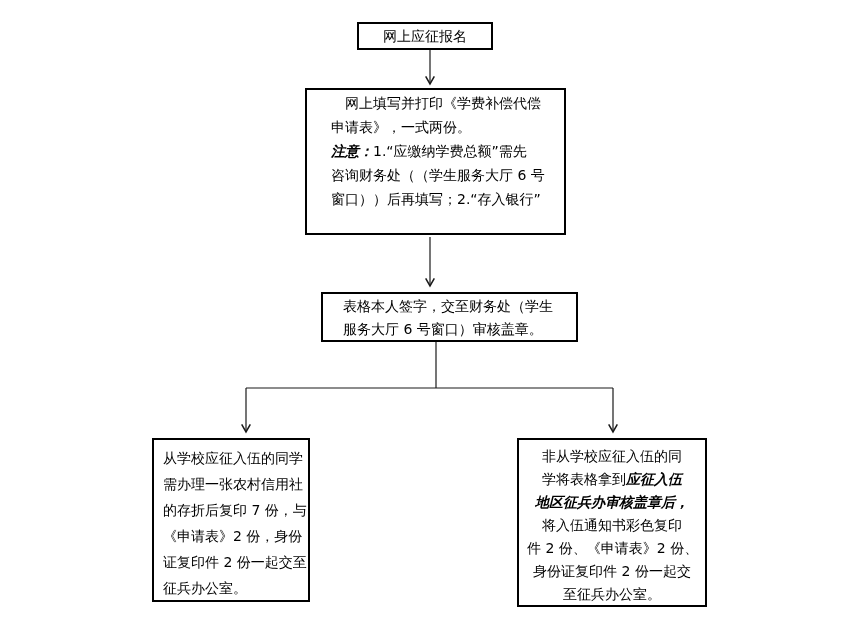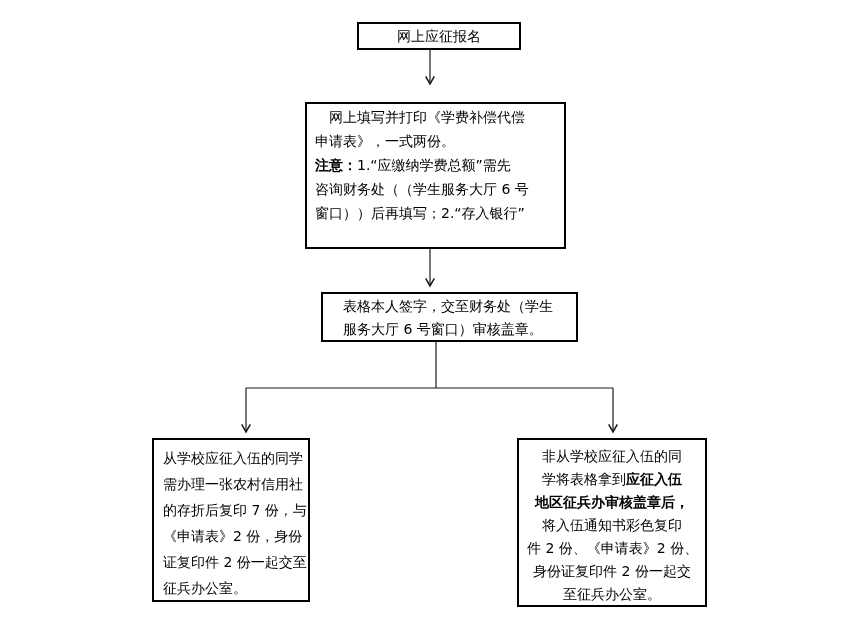--- a/index.html
+++ b/index.html
@@ -27,41 +27,41 @@
   .box {
     position: absolute;
     box-sizing: border-box;
     border: 2px solid #000000;
     background: #ffffff;
     color: #000000;
     font-size: 14px;
   }
   .box .line { white-space: nowrap; }
   .box1 {
-    left: 357px; top: 22px; width: 164px; height: 28px;
+    left: 357px; top: 22px; width: 136px; height: 28px;
     display: flex; align-items: flex-start; justify-content: center;
     line-height: 24px;
   }
   .box2 {
-    left: 305px; top: 102px; width: 261px; height: 147px;
-    padding: 1px 8px; line-height: 24px;
+    left: 305px; top: 88px; width: 261px; height: 147px;
+    padding: 1px 24px; line-height: 24px;
   }
   .box3 {
     left: 321px; top: 292px; width: 257px; height: 50px;
     padding: 1px 20px; line-height: 23px;
   }
   .boxL {
     left: 152px; top: 438px; width: 158px; height: 164px;
     padding: 5px 9px; line-height: 26px;
   }
   .boxR {
     left: 517px; top: 438px; width: 190px; height: 169px;
     padding: 5px 8px; line-height: 23px; text-align: center;
   }
-  .seg-bold { font-weight: bold; }
+  .seg-bold { font-weight: bold; font-style: italic; }
   .seg-red { color: #ff0000; }
 </style>
 </head>
 <body>
 
 <div class="canvas">
 
   <svg class="connectors" width="856" height="633" viewBox="0 0 856 633" xmlns="http://www.w3.org/2000/svg">
     <defs>
       <marker id="arrowV" viewBox="0 0 10 10" refX="8" refY="5" markerWidth="9" markerHeight="9" orient="auto">

